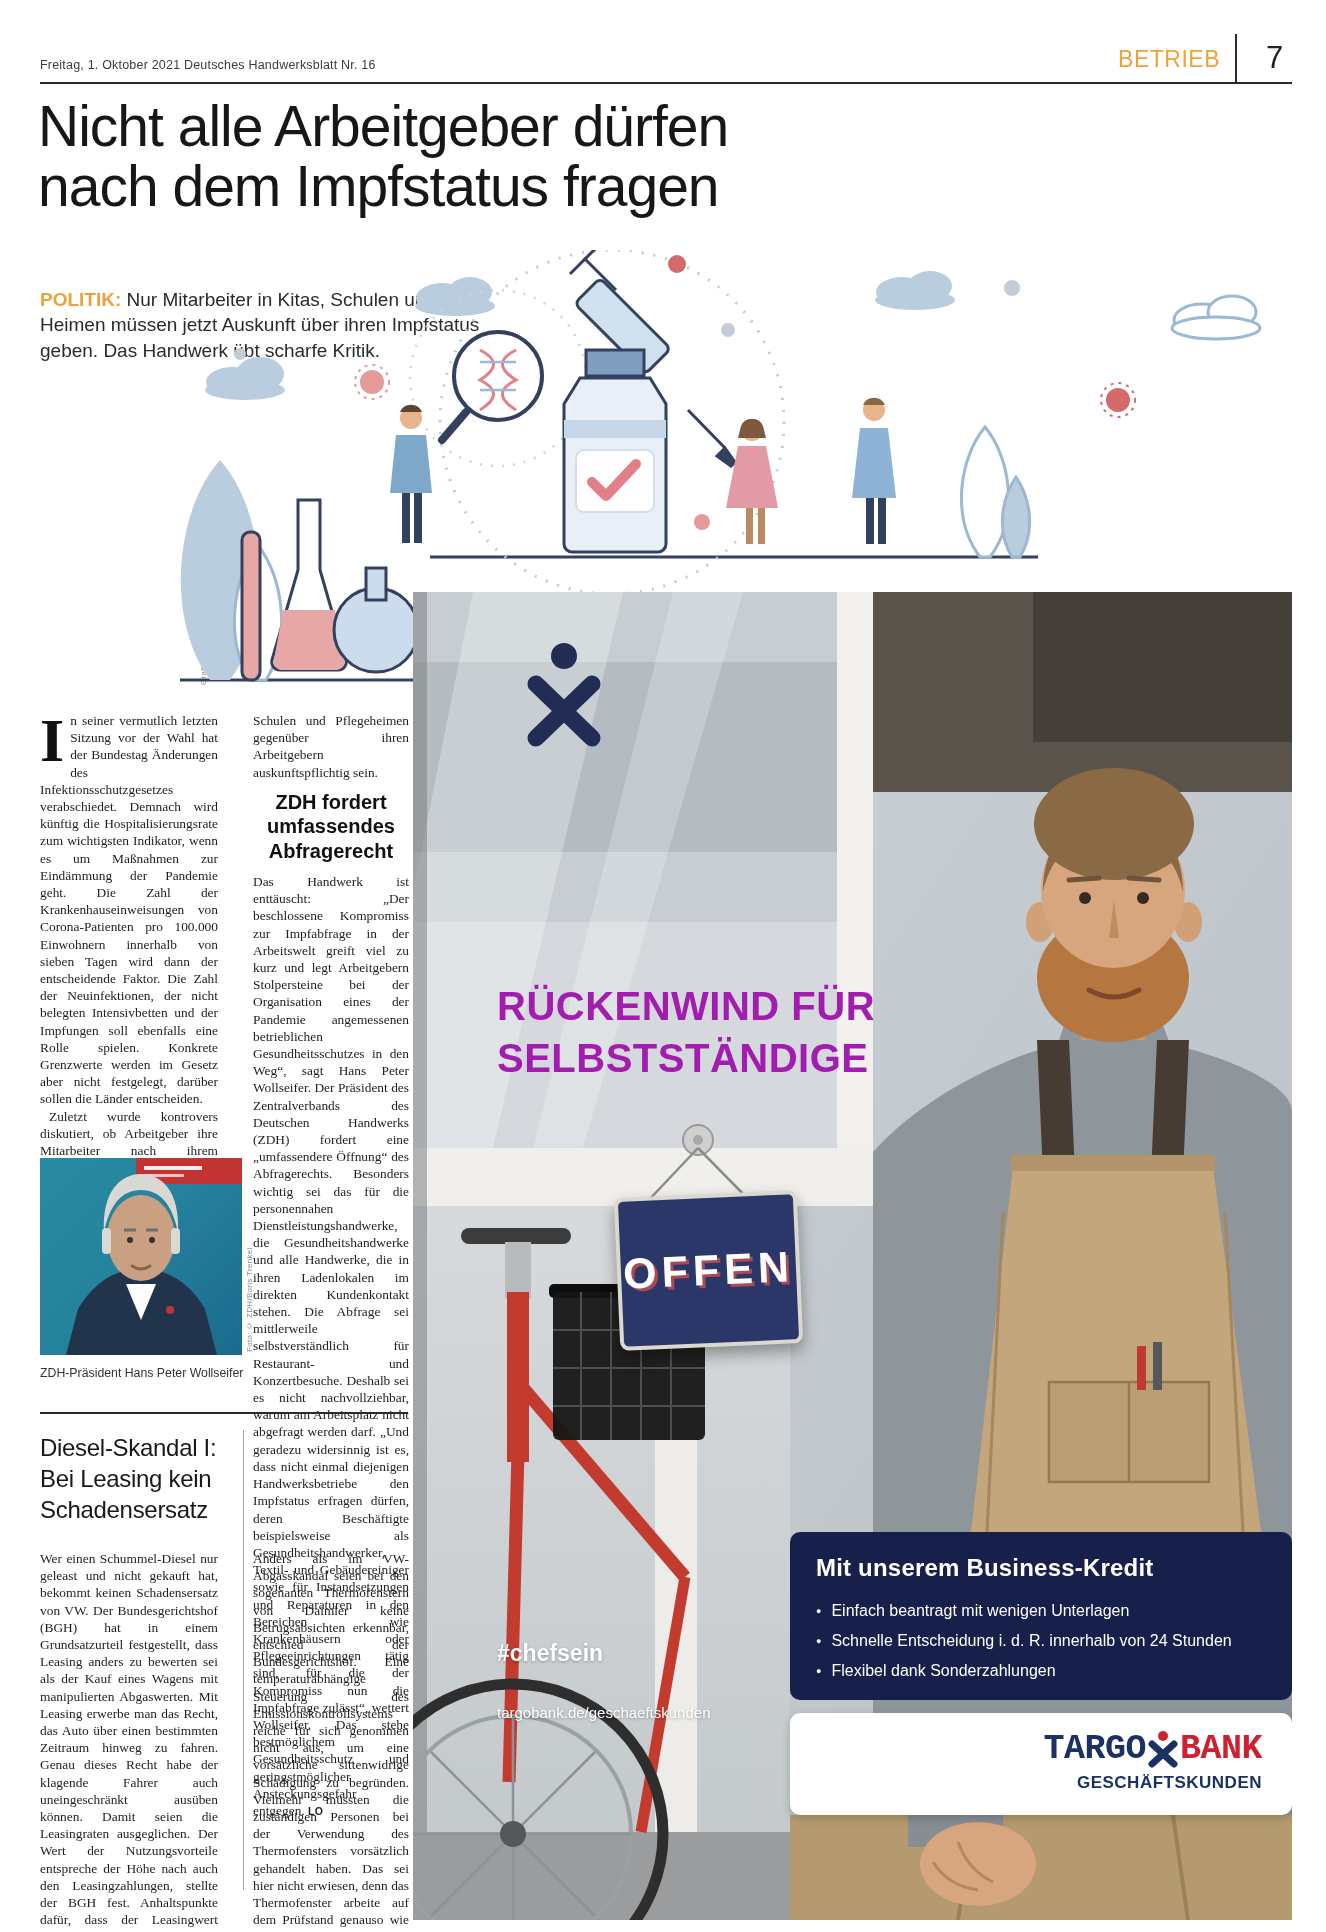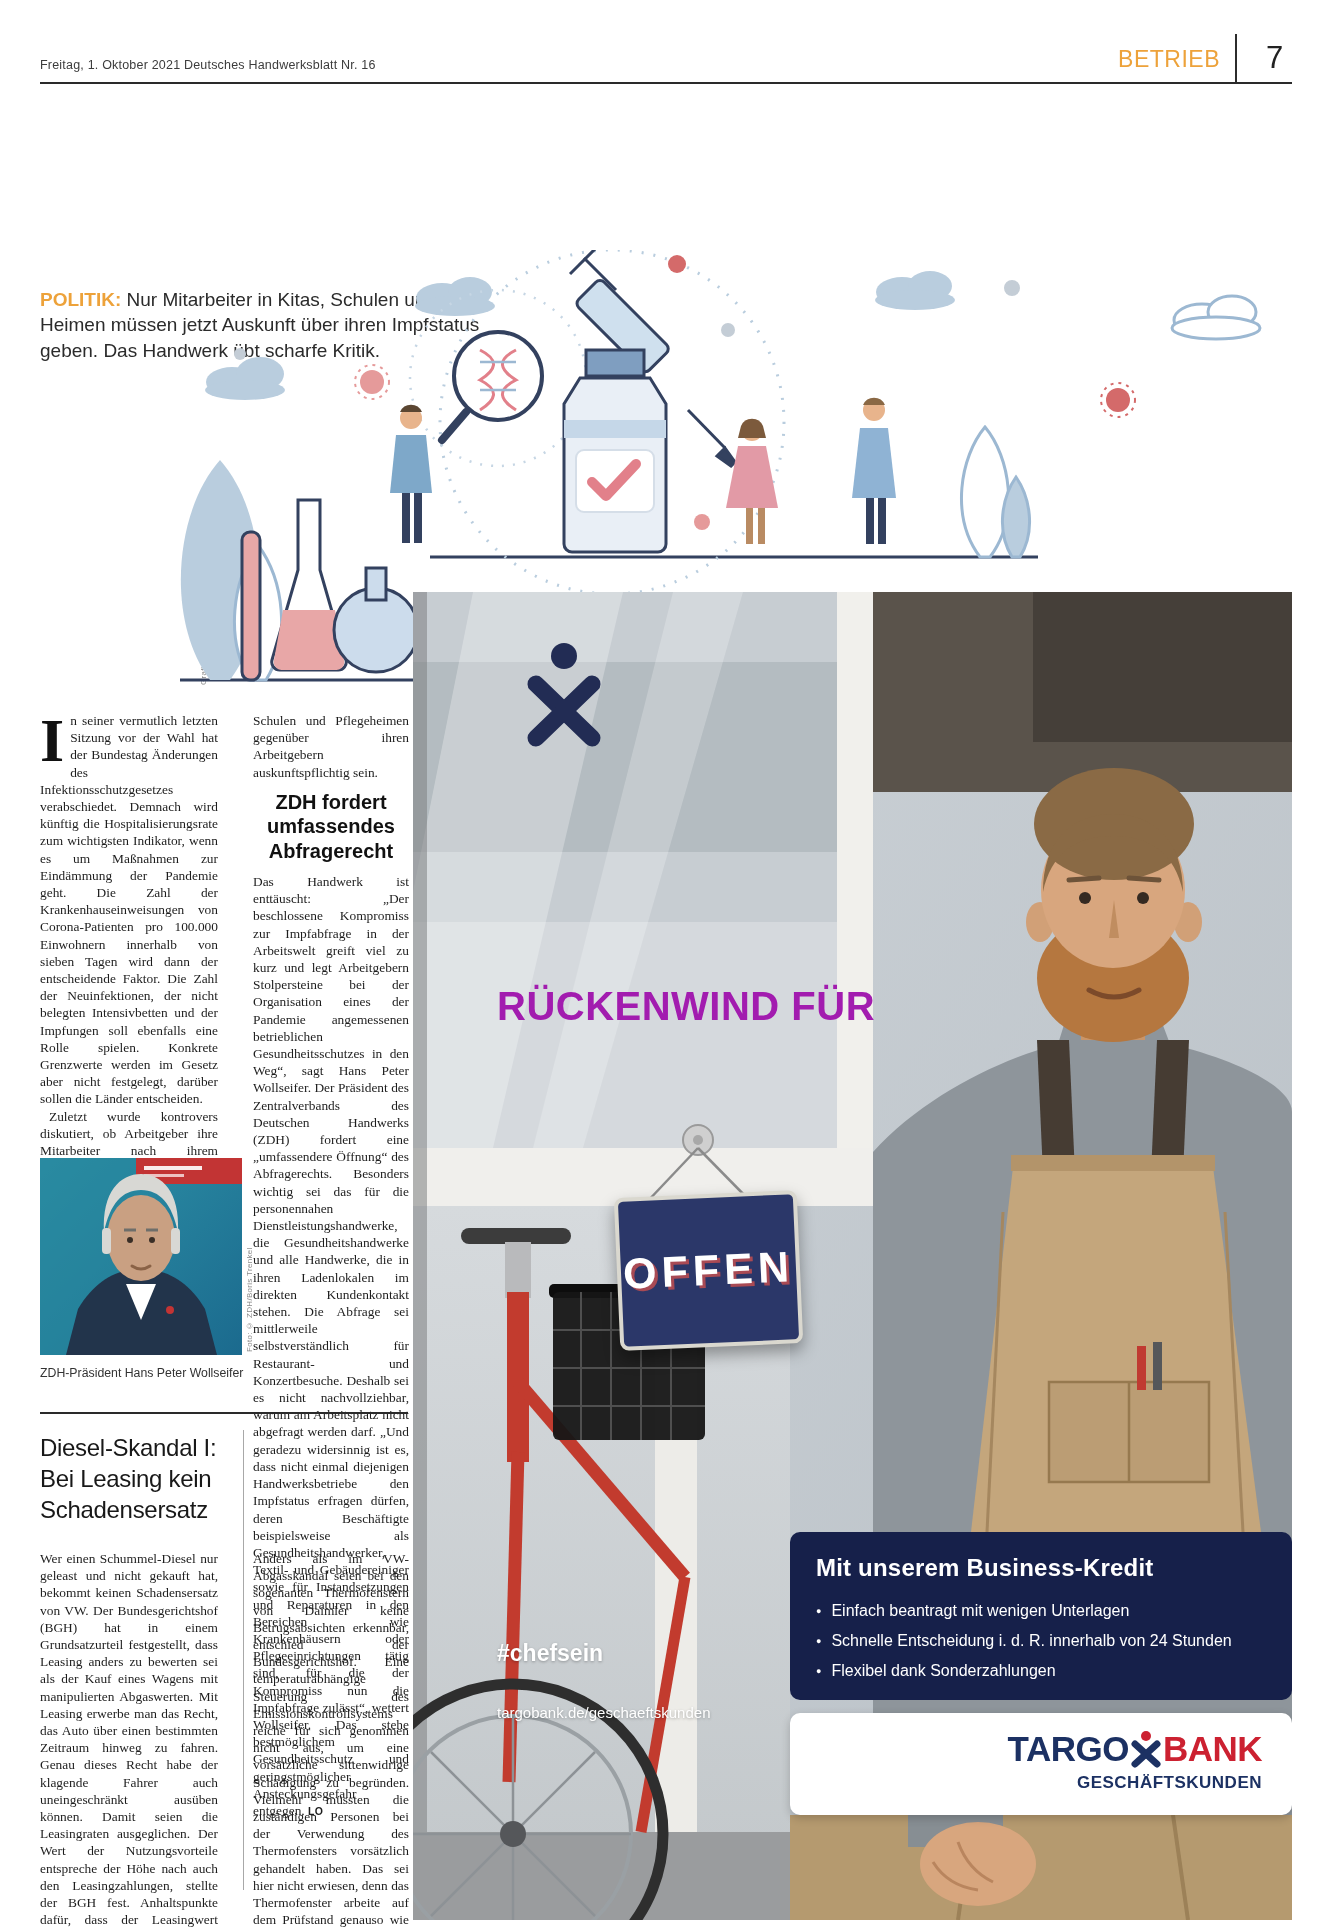--- a/index.html
+++ b/index.html
@@ -56,38 +56,42 @@
               text-shadow:0 1px 3px rgba(0,0,0,.3);}
   .ad-url{position:absolute;left:84px;top:1112px;font-size:15px;color:#fff;
           text-shadow:0 1px 3px rgba(0,0,0,.3);}
   .ad-navybox{position:absolute;left:377px;top:940px;width:502px;height:168px;background:#16204a;
               border-radius:10px;box-sizing:border-box;padding:22px 26px;color:#fff;}
   .ad-navybox h2{margin:0;font-size:24px;font-weight:bold;letter-spacing:.2px;}
   .ad-bullets{margin:14px 0 0 0;padding:0;list-style:none;font-size:16px;line-height:30px;}
   .ad-bullets li::before{content:"●";font-size:9px;vertical-align:2px;margin-right:10px;}
   .ad-whitebox{position:absolute;left:377px;top:1121px;width:502px;height:102px;background:#fff;
                border-radius:10px;box-shadow:0 3px 10px rgba(0,0,0,.2);}
-  .tb-logo-row{position:absolute;right:30px;top:16px;display:flex;align-items:center;}
+  .tb-logo-row{position:absolute;right:30px;top:16px;display:flex;align-items:center;font-family:Liberation Mono, monospace;}
   .tb-word{font-weight:bold;font-size:35px;letter-spacing:-.5px;}
   .tb-targo{color:#1c3163;}
   .tb-bank{color:#cc2131;}
   .tb-subline{position:absolute;right:30px;top:60px;font-weight:bold;font-size:17px;
               letter-spacing:.5px;color:#1c3163;}
 </style>
 </head>
 <body>
 
 <div id="page">
 
   <div class="abs dateline">Freitag, 1. Oktober 2021  Deutsches Handwerksblatt Nr. 16</div>
   <div class="abs section-label">BETRIEB</div>
   <div class="abs head-vbar"></div>
   <div class="abs page-number">7</div>
   <div class="abs head-rule"></div>
 
+  <div class="abs headline">
+    <div>Nicht alle Arbeitgeber dürfen</div>
+    <div>nach dem Impfstatus fragen</div>
+  </div>
   <div class="abs lede">
     <span class="kicker">POLITIK:</span><span> Nur Mitarbeiter in Kitas, Schulen und Heimen müssen jetzt Auskunft über ihren Impfstatus geben. Das Handwerk übt scharfe Kritik.</span>
   </div>
 
   <div class="abs vcredit grafik-credit">Grafik: © VectorMine - stock.adobe.com</div>
   <svg class="abs" style="left:180px;top:250px;" width="1112" height="432" viewBox="0 0 1112 432" aria-hidden="true">
 
     <line x1="0" y1="430" x2="233" y2="430" stroke="#33415f" stroke-width="3"></line>
     <line x1="250" y1="307" x2="858" y2="307" stroke="#33415f" stroke-width="3"></line>
 
@@ -349,20 +353,21 @@
         <line x1="560" y1="1223" x2="545" y2="1328" stroke="#9c8158" stroke-width="4"></line>
         <line x1="760" y1="1223" x2="775" y2="1328" stroke="#9c8158" stroke-width="4"></line>
         <rect x="495" y="1223" width="95" height="32" fill="#878e93"></rect>
         <ellipse cx="565" cy="1272" rx="58" ry="42" fill="#d8a67e"></ellipse>
         <path d="M520,1270 q15,24 45,28 M545,1250 q10,28 35,40" fill="none" stroke="#b9855e" stroke-width="3"></path>
       </g>
     </svg>
 
     <div class="ad-headline">
       <div>RÜCKENWIND FÜR</div>
+      <div>SELBSTSTÄNDIGE</div>
     </div>
 
     <div class="offen-sign">
       <span class="offen-text">OFFEN</span>
     </div>
 
     <div class="ad-hashtag">#chefsein</div>
     <div class="ad-url">targobank.de/geschaeftskunden</div>
 
     <div class="ad-navybox">

